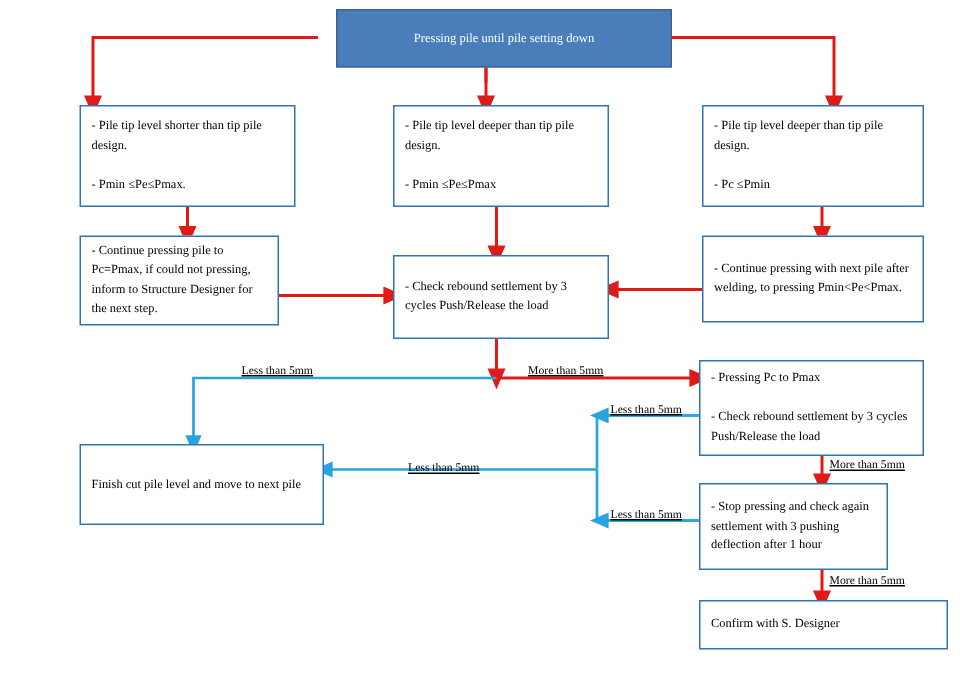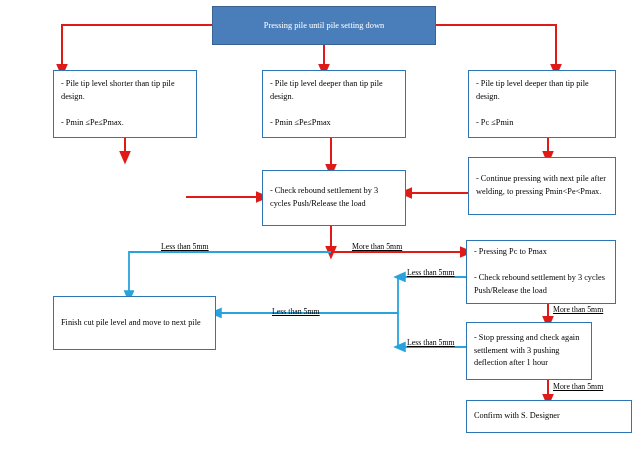--- a/index.html
+++ b/index.html
@@ -43,20 +43,21 @@
     width: 100%;
     white-space: pre-line;
   }
   .node.start {
     background: #4a7ebb;
     border: 1.3px solid #3a6292;
     color: #ffffff;
     justify-content: center;
     text-align: center;
     font-size: 8.4px;
+    margin-left: 12px;
   }
   .edge-label {
     position: absolute;
     font-size: 7.8px;
     color: #000000;
     white-space: nowrap;
     background: transparent;
     line-height: 1;
     text-decoration: underline;
   }
@@ -129,20 +130,23 @@
 
 -  Pmin ≤Pe≤Pmax</span>
   </div>
 
   <div class="node" style="left:468px; top:70px; width:148px; height:68px;">
     <span class="txt">- Pile tip level deeper than tip pile design.
 
 -  Pc ≤Pmin</span>
   </div>
 
+  <div class="node" style="left:53px; top:157px; width:133px; height:60px;">
+    <span class="txt">- Continue pressing pile to Pc=Pmax, if could not pressing, inform to Structure Designer for the next step.</span>
+  </div>
 
   <div class="node" style="left:262px; top:170px; width:144px; height:56px;">
     <span class="txt">- Check rebound settlement by 3 cycles Push/Release the load</span>
   </div>
 
   <div class="node" style="left:468px; top:157px; width:148px; height:58px;">
     <span class="txt">- Continue pressing with next pile after welding, to pressing Pmin&lt;Pe&lt;Pmax.</span>
   </div>
 
   <div class="node" style="left:466px; top:240px; width:150px; height:64px;">

